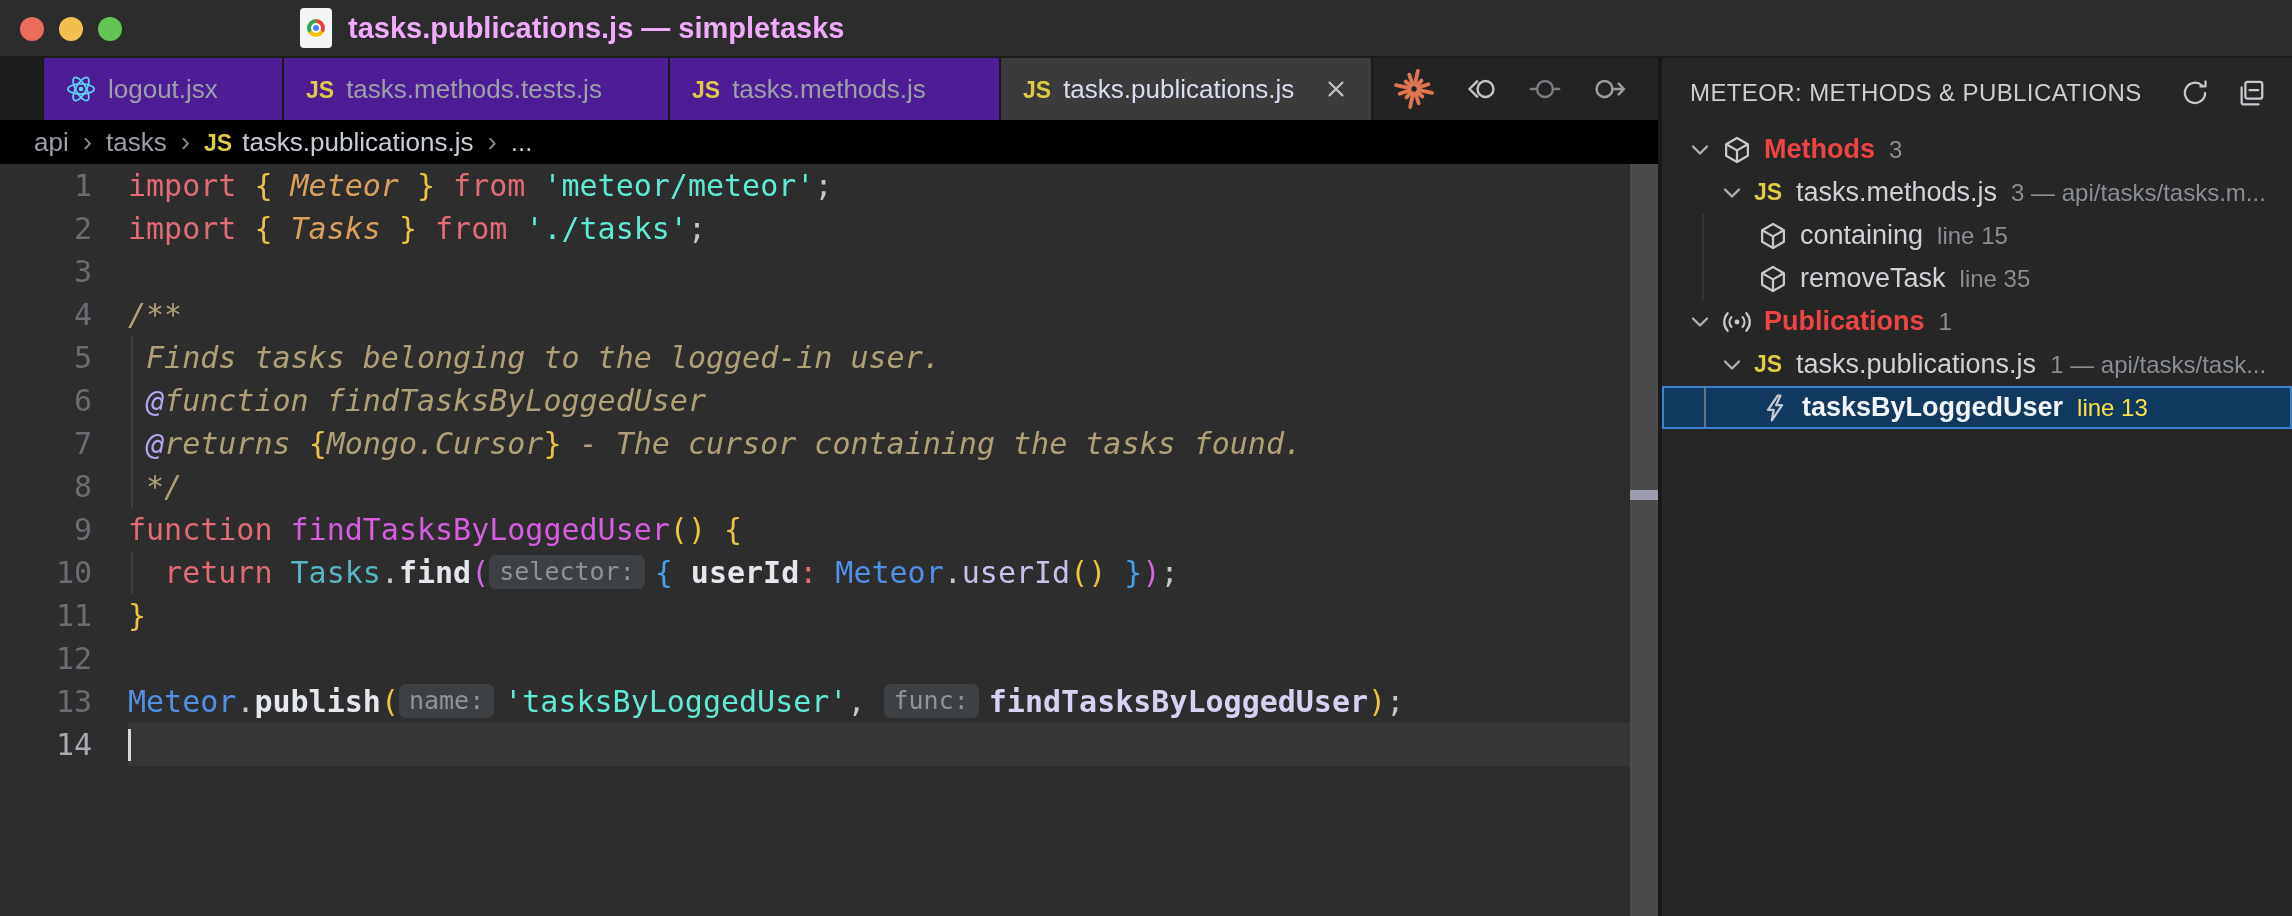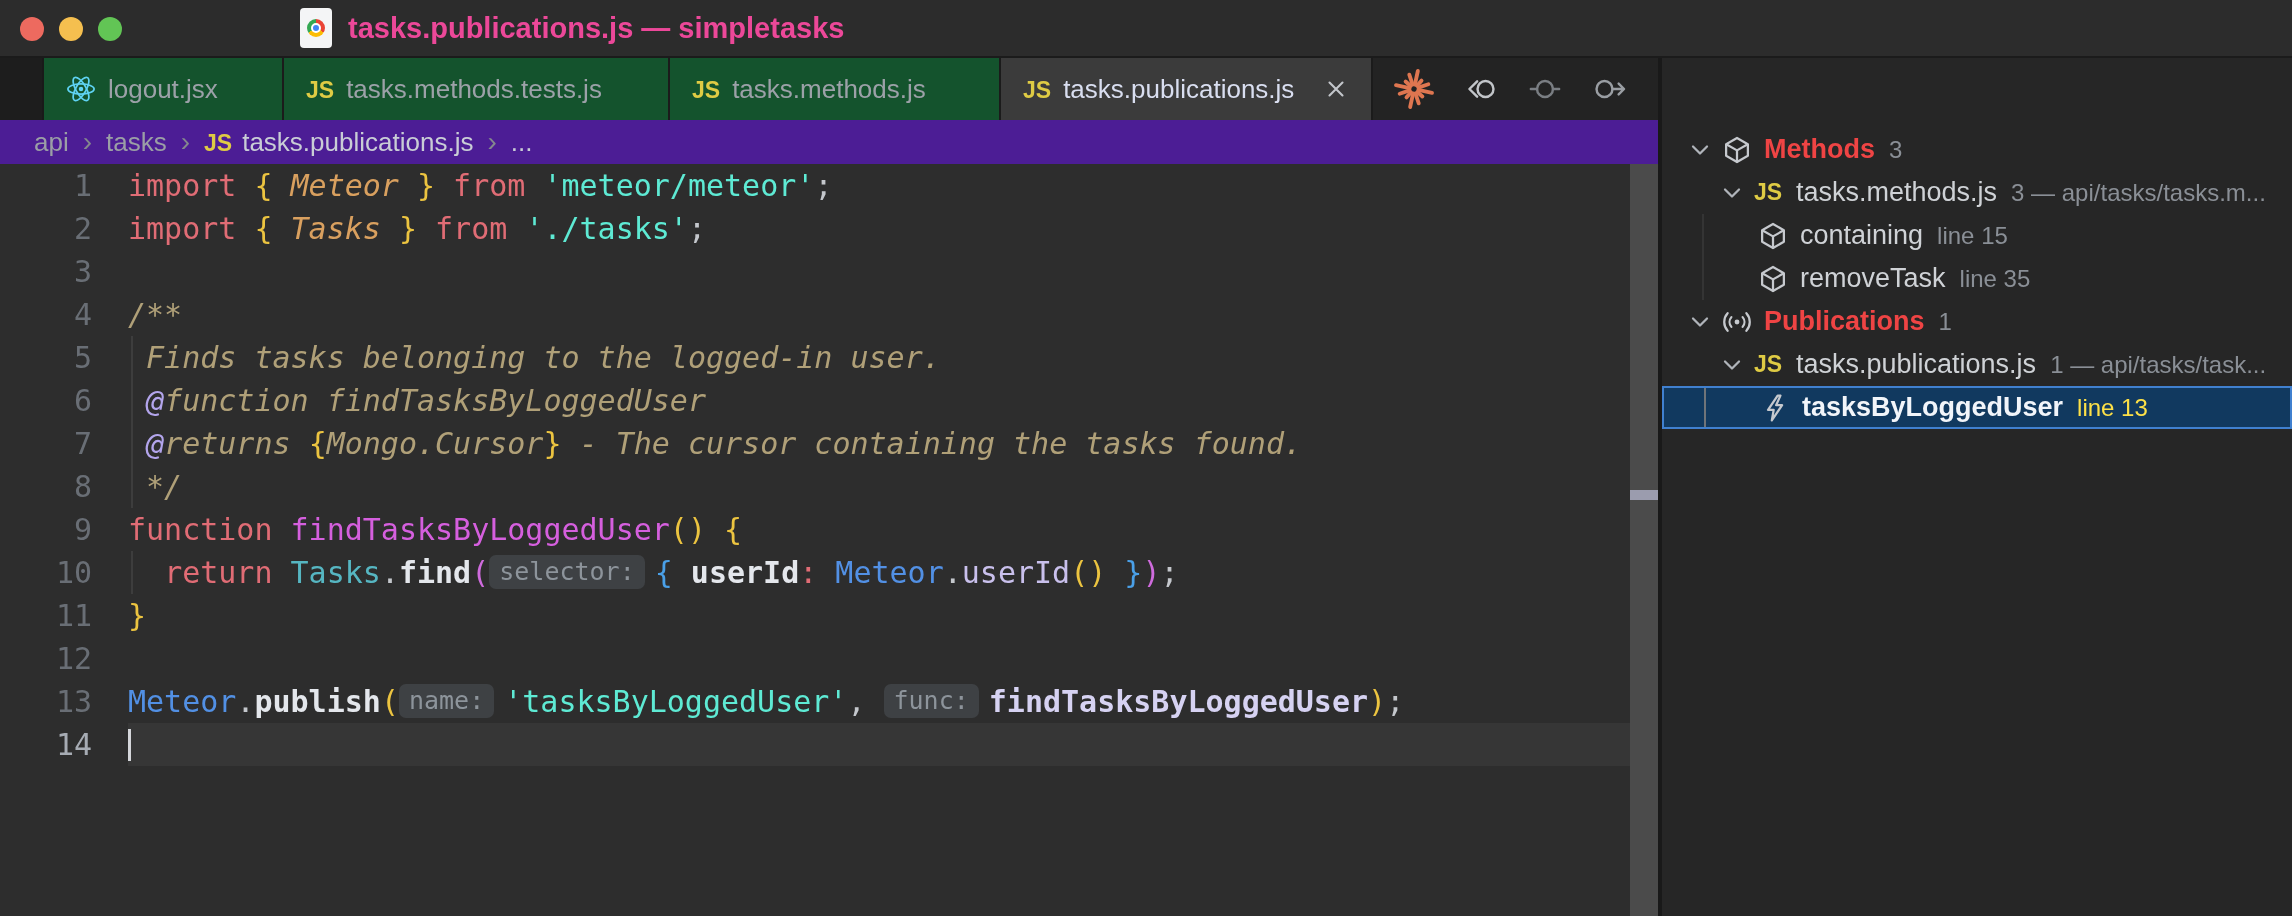--- a/index.html
+++ b/index.html
@@ -10,41 +10,41 @@
             border-bottom:2px solid #1b1b1b;box-sizing:border-box;}
   .lights{position:absolute;left:20px;top:17px;display:flex;gap:15px;}
   .light{width:24px;height:24px;border-radius:50%;}
   .light.red{background:#ed6a5f}.light.yellow{background:#f5bf4f}.light.green{background:#62c555}
   .title-group{position:absolute;left:300px;top:0;height:56px;display:flex;align-items:center;gap:16px;}
   .docicon{width:32px;height:40px;background:#f4f5f6;border-radius:4px;position:relative;}
   .docicon .logo{position:absolute;left:7px;top:11px;width:18px;height:18px;border-radius:50%;
     background:conic-gradient(#ea4335 0 33%,#fbbc05 33% 66%,#34a853 66% 100%);}
   .docicon .core{position:absolute;left:4px;top:4px;width:6px;height:6px;background:#4285f4;
     border:2px solid #fff;border-radius:50%;}
-  .wintitle{font-size:29px;font-weight:700;color:#ec4899;}
+  .wintitle{font-size:29px;font-weight:700;color:#f0abfc;}
   
   .left{position:absolute;left:0;top:58px;width:1660px;bottom:0;}
   
   .tabbar{position:relative;height:62px;background:#232323;display:flex;align-items:stretch;}
   .tab-spacer{width:44px;background:#1d1d1d;border-right:2px solid #191919;box-sizing:border-box;flex:none;}
   .tab{display:flex;align-items:center;gap:12px;padding:0 22px;box-sizing:border-box;
-       background:#14532d;border-right:2px solid #1b1b1b;color:#9ca1a8;font-size:26px;flex:none;cursor:default;}
+       background:#4c1d95;border-right:2px solid #1b1b1b;color:#9ca1a8;font-size:26px;flex:none;cursor:default;}
   .tabs{display:flex;flex:none;}
   .tabs .tab:nth-of-type(1){width:240px}
   .tabs .tab:nth-of-type(2){width:386px}
   .tabs .tab:nth-of-type(3){width:331px}
   .tabs .tab:nth-of-type(4){width:372px}
   .tab.active{background:#3b3b3b;color:#d9def0;}
   .tab .close{margin-left:auto;color:#c3c6cb;display:flex;align-items:center;}
   .tab-actions{display:flex;align-items:center;gap:28px;margin-left:20px;color:#c2c5c9;}
   .tab-actions .dim{color:#7a7e83}
   .tab-actions .mid{color:#9a9ea3}
   .meteor{color:#df7650}
   
-  .breadcrumb{height:44px;background:#4c1d95;display:flex;align-items:center;gap:14px;
+  .breadcrumb{height:44px;background:#000000;display:flex;align-items:center;gap:14px;
               padding-left:34px;font-size:26px;color:#9b9fa6;}
   .breadcrumb .sep{color:#84888e;font-size:28px;}
   .breadcrumb .crumb.file{color:#c9cdd6;}
   .breadcrumb .crumb.last{color:#c9cdd6;}
   
   .editor{position:absolute;left:0;top:106px;width:1630px;bottom:0;background:#2d2d2d;overflow:hidden;}
   .line{display:flex;height:43px;white-space:pre;}
   .ln{flex:none;width:92px;padding-right:36px;text-align:right;color:#696e75;
       font:30px/43px "DejaVu Sans Mono",monospace;}
   .code{flex:1;position:relative;font:30px/43px "DejaVu Sans Mono",monospace;color:#d0d3d8;}
@@ -229,20 +229,38 @@
         <div class="line"><span class="ln">12</span><span class="code"></span></div>
         <div class="line"><span class="ln">13</span><span class="code"><span class="t-bl">Meteor</span><span class="t-p">.</span><span class="t-m">publish</span><span class="t-g">(</span><span class="t-hint">name:</span><span class="t-s">'tasksByLoggedUser'</span><span class="t-p">,</span><span class="t-w"> </span><span class="t-hint">func:</span><span class="t-lvb">findTasksByLoggedUser</span><span class="t-g">)</span><span class="t-p">;</span></span></div>
         <div class="line cur"><span class="ln">14</span><span class="code"><span class="cursor"></span></span></div>
       </div>
     <div class="scrollbar">
       <div class="ov-cursor"></div>
     </div>
   </div>
 
   <div class="panel">
+    <div class="panel-head">
+      <div class="panel-title">METEOR: METHODS &amp; PUBLICATIONS</div>
+      <div class="panel-actions" id="panel-actions">
+          <span>
+            <svg width="30" height="30" viewBox="0 0 16 16" fill="none" stroke="currentColor" stroke-width="1.2" stroke-linecap="round" stroke-linejoin="round">
+              <path d="M13.4 8A5.4 5.4 0 1 1 11.7 4"></path>
+              <path d="M13.6 1.8v2.7h-2.7"></path>
+            </svg>
+          </span>
+          <span>
+            <svg width="30" height="30" viewBox="0 0 16 16" fill="none" stroke="currentColor" stroke-width="1.2" stroke-linecap="round" stroke-linejoin="round">
+              <rect x="5" y="2" width="9" height="9" rx="1.2"></rect>
+              <path d="M7.2 6.5h4.6"></path>
+              <path d="M3 5v8a1 1 0 0 0 1 1h8"></path>
+            </svg>
+          </span>
+        </div>
+    </div>
     <div class="tree" id="tree">
         <div class="row l1">
           <span class="chev">
             <svg width="28" height="28" viewBox="0 0 16 16" fill="none" stroke="currentColor" stroke-width="1.3" stroke-linecap="round" stroke-linejoin="round">
               <path d="M4 6l4 4 4-4"></path>
             </svg>
           </span>
           <span class="ticon">
             <svg width="30" height="30" viewBox="0 0 16 16" fill="none" stroke="currentColor" stroke-width="1.2" stroke-linecap="round" stroke-linejoin="round">
               <path d="M8 1.6 13.8 4.9v6.2L8 14.4 2.2 11.1V4.9z"></path>

